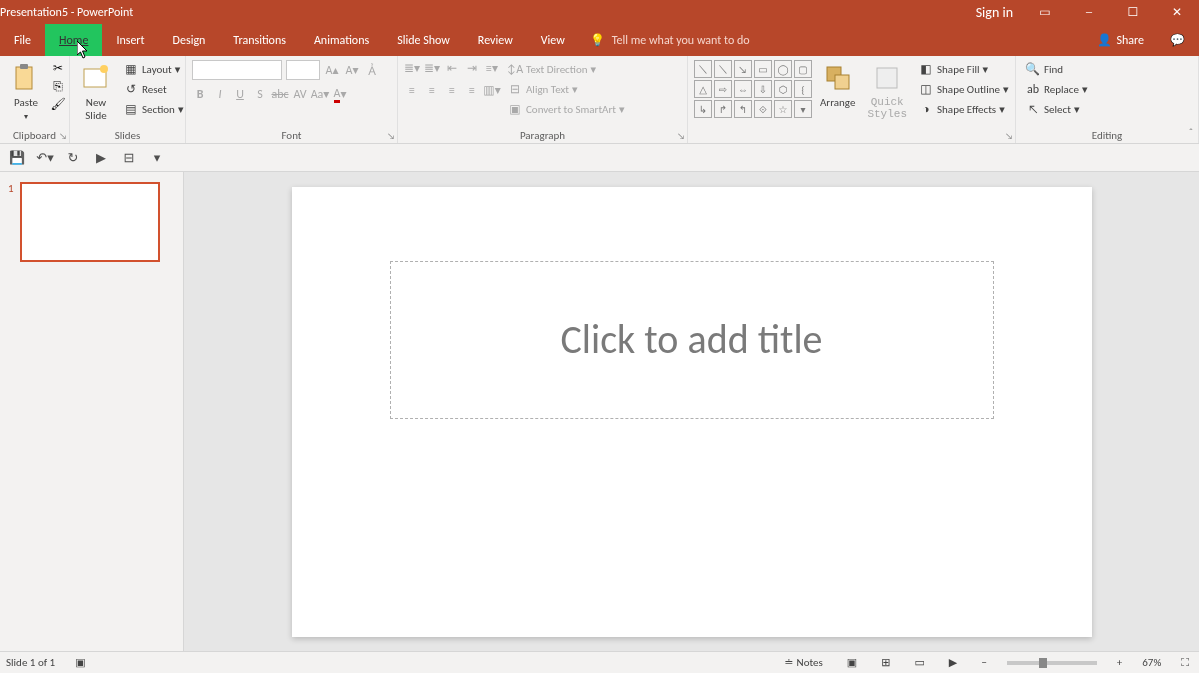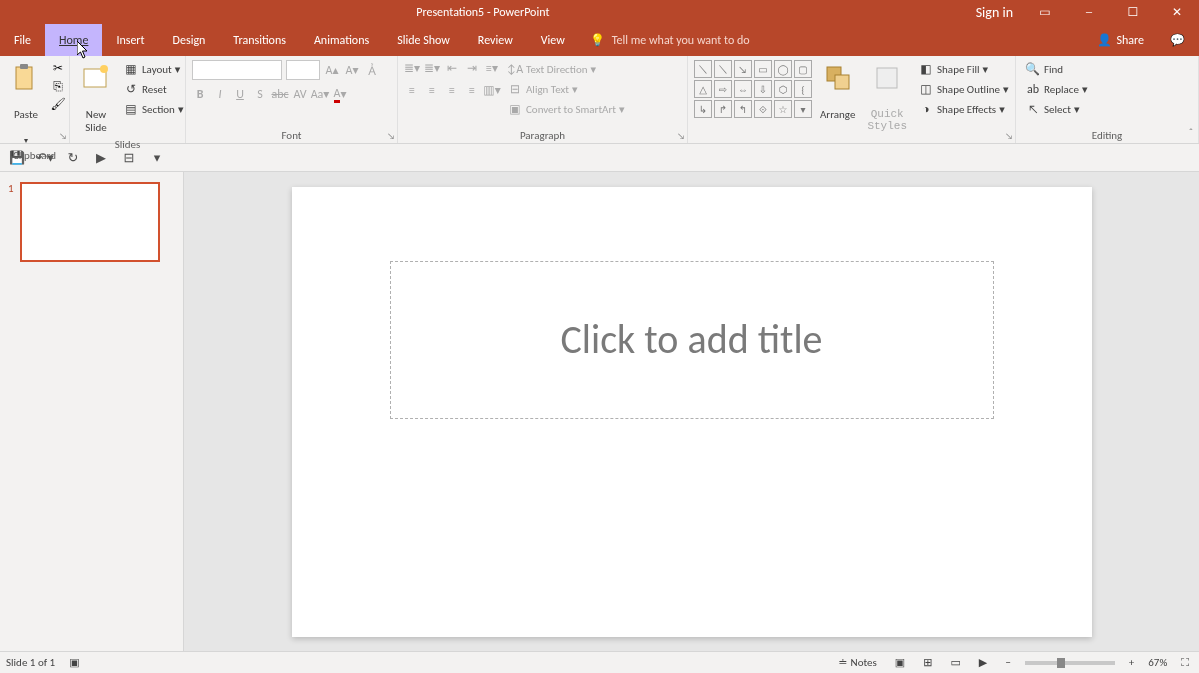--- a/index.html
+++ b/index.html
@@ -1,42 +1,42 @@
 <!DOCTYPE html>
 <html><head>
 <meta charset="utf-8">
 <style>
 * { margin: 0; padding: 0; box-sizing: border-box; font-family: "Segoe UI", Calibri, sans-serif; }
 body { background: #f3f3f3; width: 1199px; height: 673px; overflow: hidden; display: flex; flex-direction: column; }
 
 
 .titlebar { background: #B7472A; height: 24px; display: flex; align-items: center; color: #fff; font-size: 12px; }
-.titlebar .title { flex: 1; text-align: center; }
+.titlebar .title { flex: 1; text-align: left; }
 .titlebar .tb-right { display: flex; align-items: center; }
 .titlebar .tb-btn { width: 44px; height: 24px; display: flex; align-items: center; justify-content: center; font-size: 12px; cursor: pointer; }
 .titlebar .signin { padding: 0 10px; font-size: 14px; }
 
 
 .menubar { background: #B7472A; height: 32px; display: flex; align-items: stretch; color: #fff; font-size: 12px; }
 .menubar .tab { padding: 0 14px; display: flex; align-items: center; cursor: pointer; }
-.menubar .tab.active { background: #c4b5fd; color: #333; text-decoration: underline; }
+.menubar .tab.active { background: #22c55e; color: #333; text-decoration: underline; }
 .menubar .spacer { flex: 1; }
 .menubar .tellme { display: flex; align-items: center; gap: 6px; color: #f5d5cc; padding: 0 12px; }
 .menubar .share { display: flex; align-items: center; gap: 4px; padding: 0 12px; }
 
 
 .ribbon { background: #f3f2f1; height: 88px; border-bottom: 1px solid #d6d6d6; display: flex; }
 .group { border-right: 1px solid #e0e0e0; display: flex; flex-direction: column; justify-content: space-between; padding: 4px 6px 0 6px; position: relative; }
 .group-label { text-align: center; font-size: 11px; color: #5f5f5f; padding: 2px 0 1px 0; }
 .group-body { flex: 1; display: flex; gap: 4px; align-items: flex-start; }
 .vstack { display: flex; flex-direction: column; gap: 2px; }
 .rbtn { font-size: 11px; color: #444; display: flex; align-items: center; gap: 3px; padding: 1px 3px; cursor: pointer; white-space: nowrap; }
 .rbtn.disabled { color: #a9a9a9; }
 .ic { width: 16px; height: 16px; display: inline-flex; align-items: center; justify-content: center; font-size: 12px; }
-.big-btn { display: flex; flex-direction: column; align-items: center; gap: 14px; padding: 2px 4px; cursor: pointer; font-size: 11px; color: #444; }
+.big-btn { display: flex; flex-direction: column; align-items: center; gap: 2px; padding: 2px 4px; cursor: pointer; font-size: 11px; color: #444; }
 .big-ic { width: 32px; height: 32px; display: flex; align-items: center; justify-content: center; }
 .launcher { position: absolute; right: 2px; bottom: 2px; font-size: 9px; color: #888; cursor: pointer; }
 
 .font-box { border: 1px solid #c8c8c8; background: #fff; height: 20px; font-size: 11px; color: #888; display: flex; align-items: center; padding: 0 4px; }
 .hr-row { display: flex; gap: 4px; align-items: center; }
 
 .shape-grid { display: grid; grid-template-columns: repeat(6, 18px); grid-template-rows: repeat(3, 18px); gap: 2px; }
 .shape-cell { border: 1px solid #a9a9a9; font-size: 10px; display: flex; align-items: center; justify-content: center; color: #777; cursor: pointer; }
 
 
@@ -49,21 +49,21 @@
 .thumb-wrap { display: flex; gap: 6px; }
 .thumb-num { font-size: 11px; color: #B7472A; }
 .thumb { width: 140px; height: 80px; background: #fff; border: 2px solid #D2512E; cursor: pointer; }
 
 .canvas-area { flex: 1; display: flex; align-items: center; justify-content: center; position: relative; }
 .slide { width: 800px; height: 450px; background: #fff; box-shadow: 0 2px 6px rgba(0,0,0,.2); position: relative; }
 .ph-title { position: absolute; left: 98px; top: 74px; width: 604px; height: 158px; border: 1px dashed #b0b0b0; display: flex; align-items: center; justify-content: center; font-size: 40px; color: #7a7a7a; font-family: Calibri; cursor: text; }
 .ph-sub { position: absolute; left: 98px; top: 236px; width: 604px; height: 112px; border: 1px dashed #b0b0b0; display: flex; align-items: flex-start; justify-content: center; padding-top: 8px; font-size: 18px; color: #7a7a7a; font-family: Calibri; cursor: text; }
 
 
-.statusbar { height: 22px; background: #f3f2f1; border-top: 1px solid #d6d6d6; display: flex; align-items: center; font-size: 11px; color: #444; padding: 0 6px; gap: 10px; }
+.statusbar { height: 22px; background: #f3f2f1; border-top: 1px solid #d6d6d6; display: flex; align-items: center; font-size: 11px; color: #444; padding: 0 6px; gap: 16px; }
 .statusbar .spacer { flex: 1; }
 .sbtn { padding: 0 4px; cursor: pointer; display: flex; align-items: center; gap: 3px; }
 .zoom-slider { width: 90px; height: 4px; background: #c8c8c8; position: relative; }
 .zoom-slider .handle { position: absolute; left: 32px; top: -3px; width: 8px; height: 10px; background: #888; }
 
 .collapse-ribbon { position: absolute; right: 6px; bottom: 4px; font-size: 11px; color: #888; cursor: pointer; }
 
 .cursor-img { position: absolute; left: 77px; top: 41px; pointer-events: none; font-size: 14px; color: #000; z-index: 50; }
 
 svg { display: block; }

